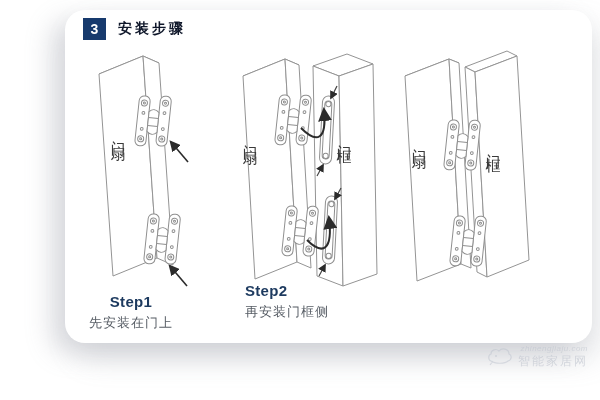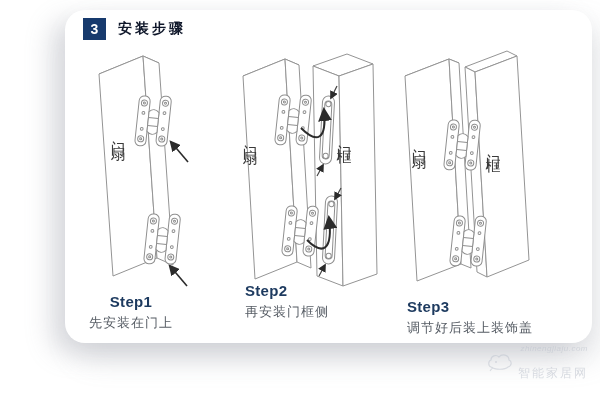--- a/index.html
+++ b/index.html
@@ -26,21 +26,21 @@
     font-size:15px;color:#3a3a3a;letter-spacing:5px;line-height:1;
   }
   .step{position:absolute;}
   .step-name{font-size:15px;font-weight:bold;color:#1d3a5f;letter-spacing:.3px;}
   .step-desc{font-size:13px;color:#565c64;margin-top:4px;letter-spacing:1px;}
   .watermark{
     position:absolute;left:487px;top:344px;display:flex;align-items:center;gap:5px;
     opacity:.5;filter:blur(.5px);
   }
   .wm-line1{font-size:8px;font-style:italic;color:#b9bfca;letter-spacing:.5px;text-align:right;}
-  .wm-line2{font-size:12px;color:#b4bac6;letter-spacing:2px;margin-top:12px;}
+  .wm-line2{font-size:12px;color:#b4bac6;letter-spacing:2px;}
   .art line, .art path, .art rect, .art circle, .art polygon{vector-effect:non-scaling-stroke;}
 </style>
 </head>
 <body>
 
 <svg width="0" height="0" style="position:absolute">
   <defs>
     <g id="hinge" stroke="#8f8f8f" fill="#ffffff" stroke-width="1">
       <rect x="-16" y="-25" width="11" height="50" rx="5"></rect>
       <rect x="5" y="-27" width="11" height="50" rx="5"></rect>
@@ -143,24 +143,20 @@
   <div class="vlabel" style="left:421px;top:131px;">门框</div>
 
   <div class="step" style="left:24px;top:283px;text-align:center;">
     <div class="step-name">Step1</div>
     <div class="step-desc">先安装在门上</div>
   </div>
   <div class="step" style="left:180px;top:272px;">
     <div class="step-name">Step2</div>
     <div class="step-desc">再安装门框侧</div>
   </div>
-  <div class="step" style="left:342px;top:288px;">
-    <div class="step-name">Step3</div>
-    <div class="step-desc">调节好后装上装饰盖</div>
-  </div>
 
 </div>
 
 <div class="watermark">
   <svg width="26" height="24" viewBox="0 0 26 24">
     <path d="M4,16 C1,15 1,10 4,9 C4,5 9,3 12,6 C15,2 22,4 22,9 C25,10 25,15 21,16 C18,19 8,19 4,16 Z M6,16 L3,20" fill="none" stroke="#bcc2cd" stroke-width="1.2"></path>
     <circle cx="9" cy="11" r="1" fill="#bcc2cd"></circle>
   </svg>
   <div>
     <div class="wm-line1">zhinengjiaju.com</div>

